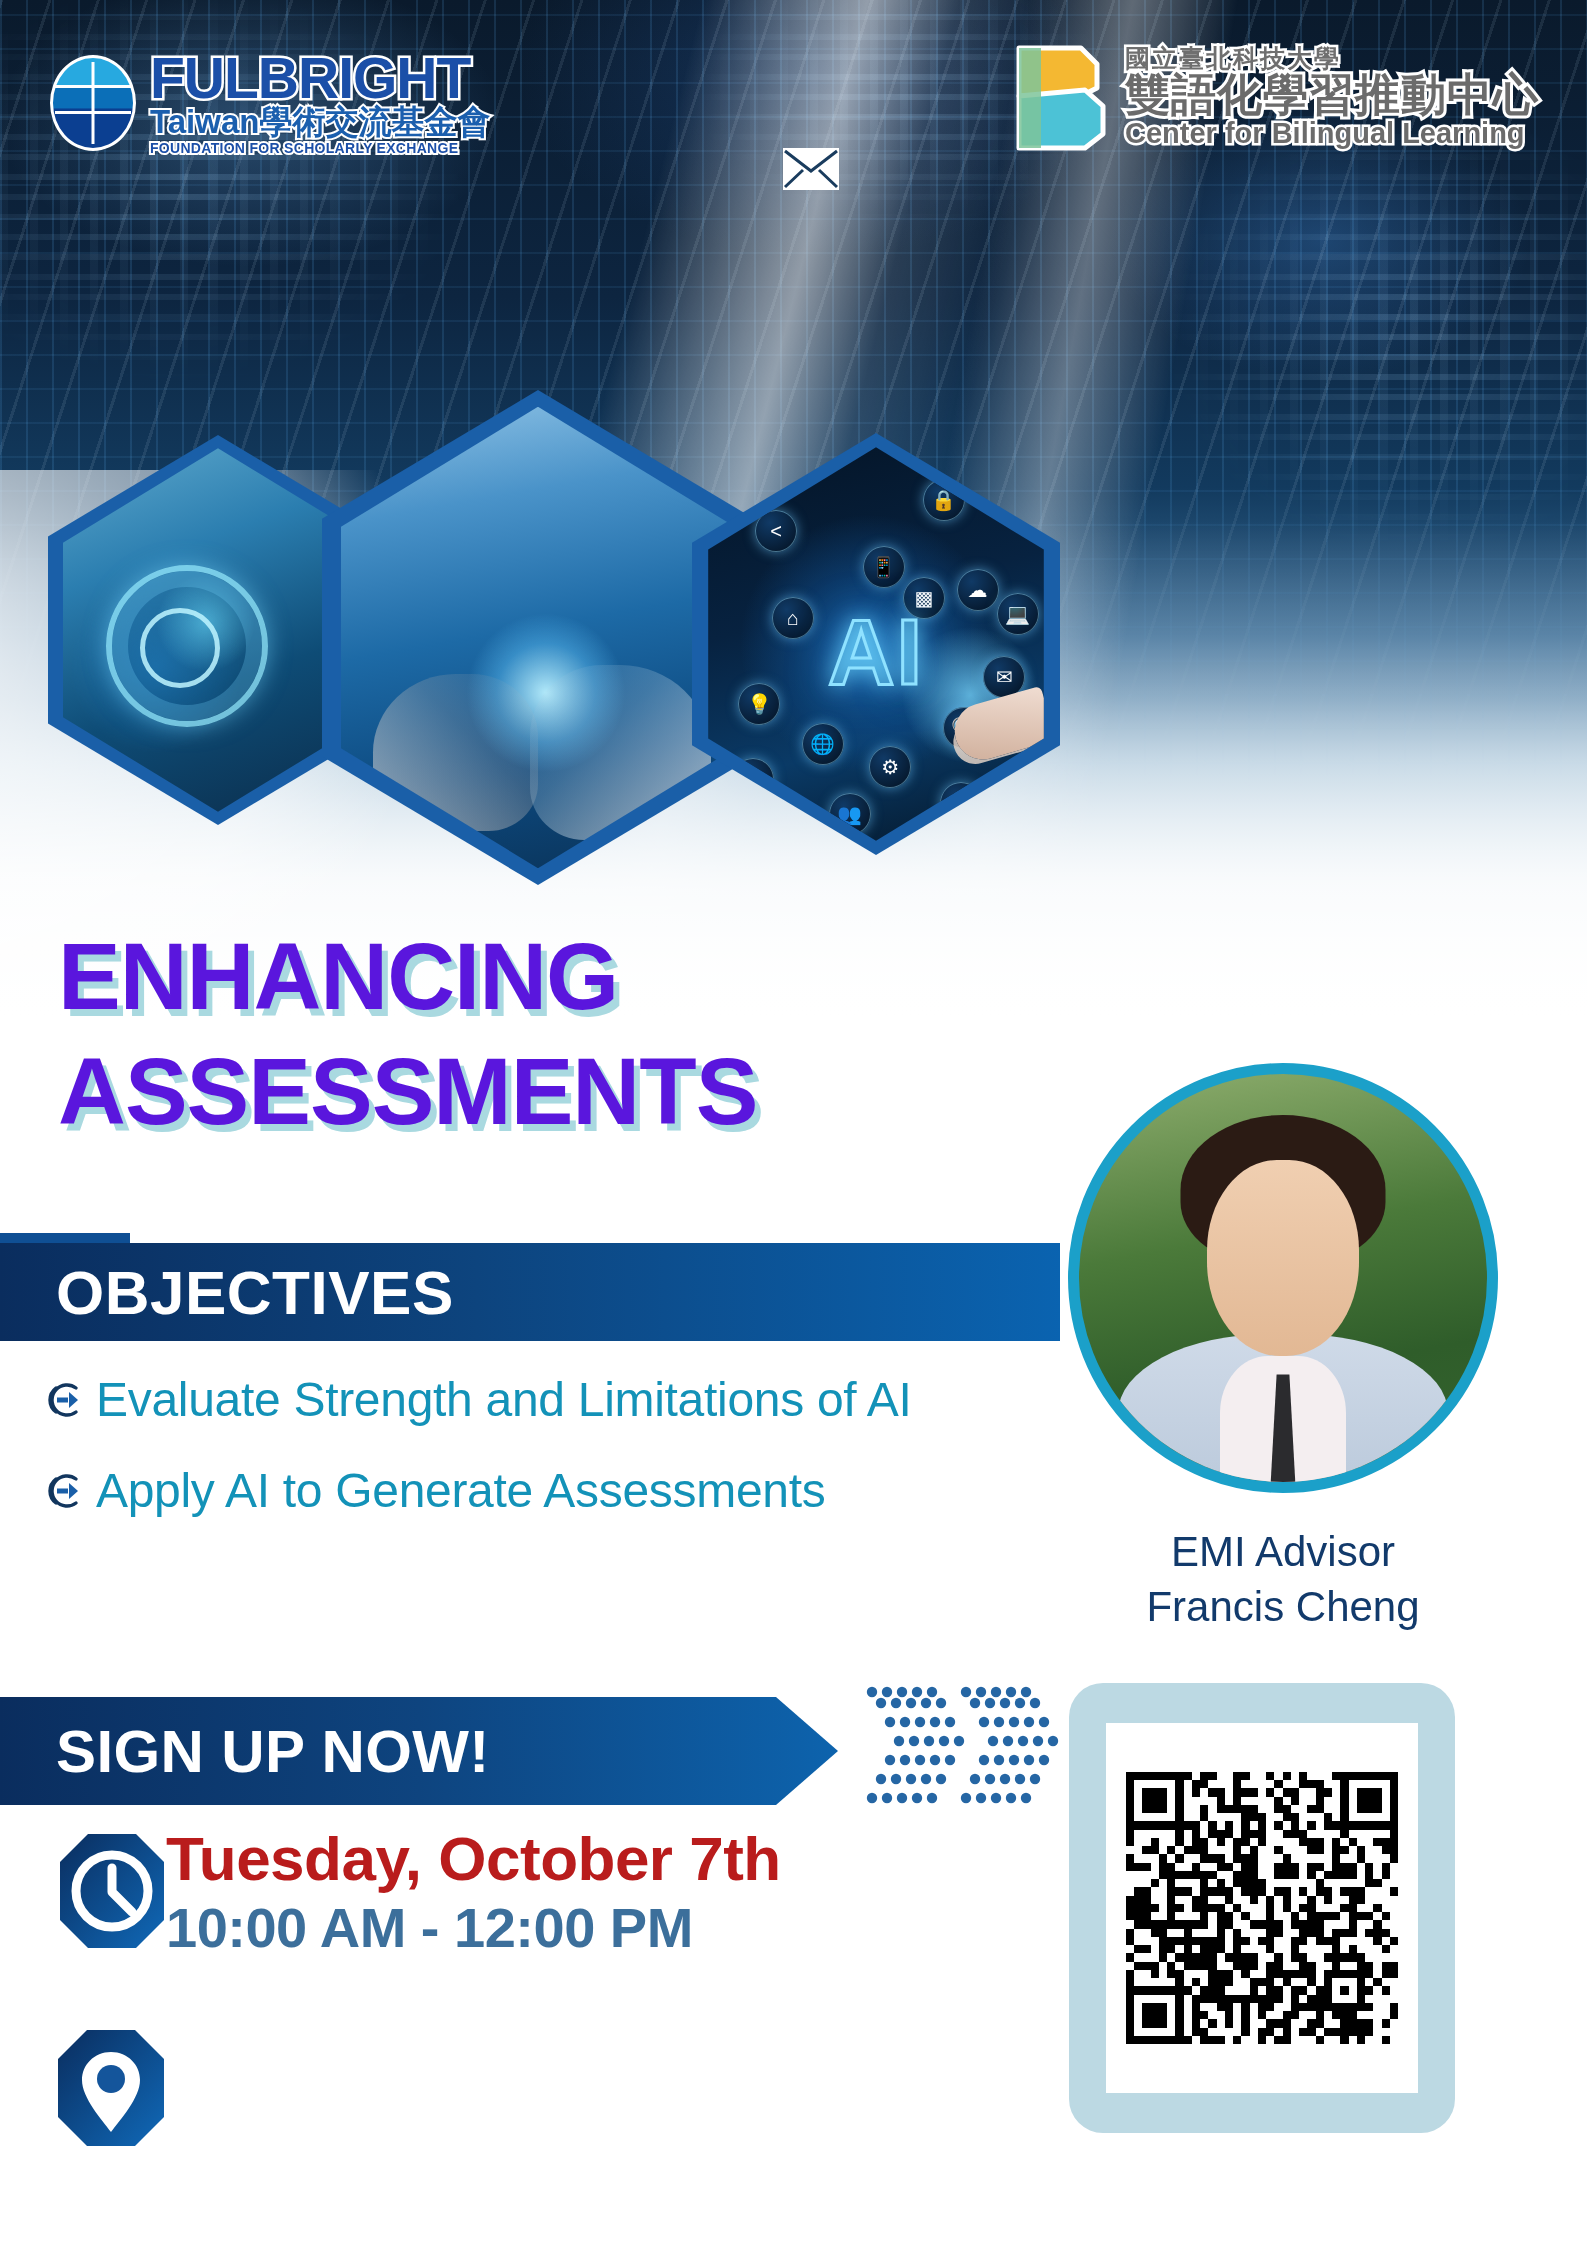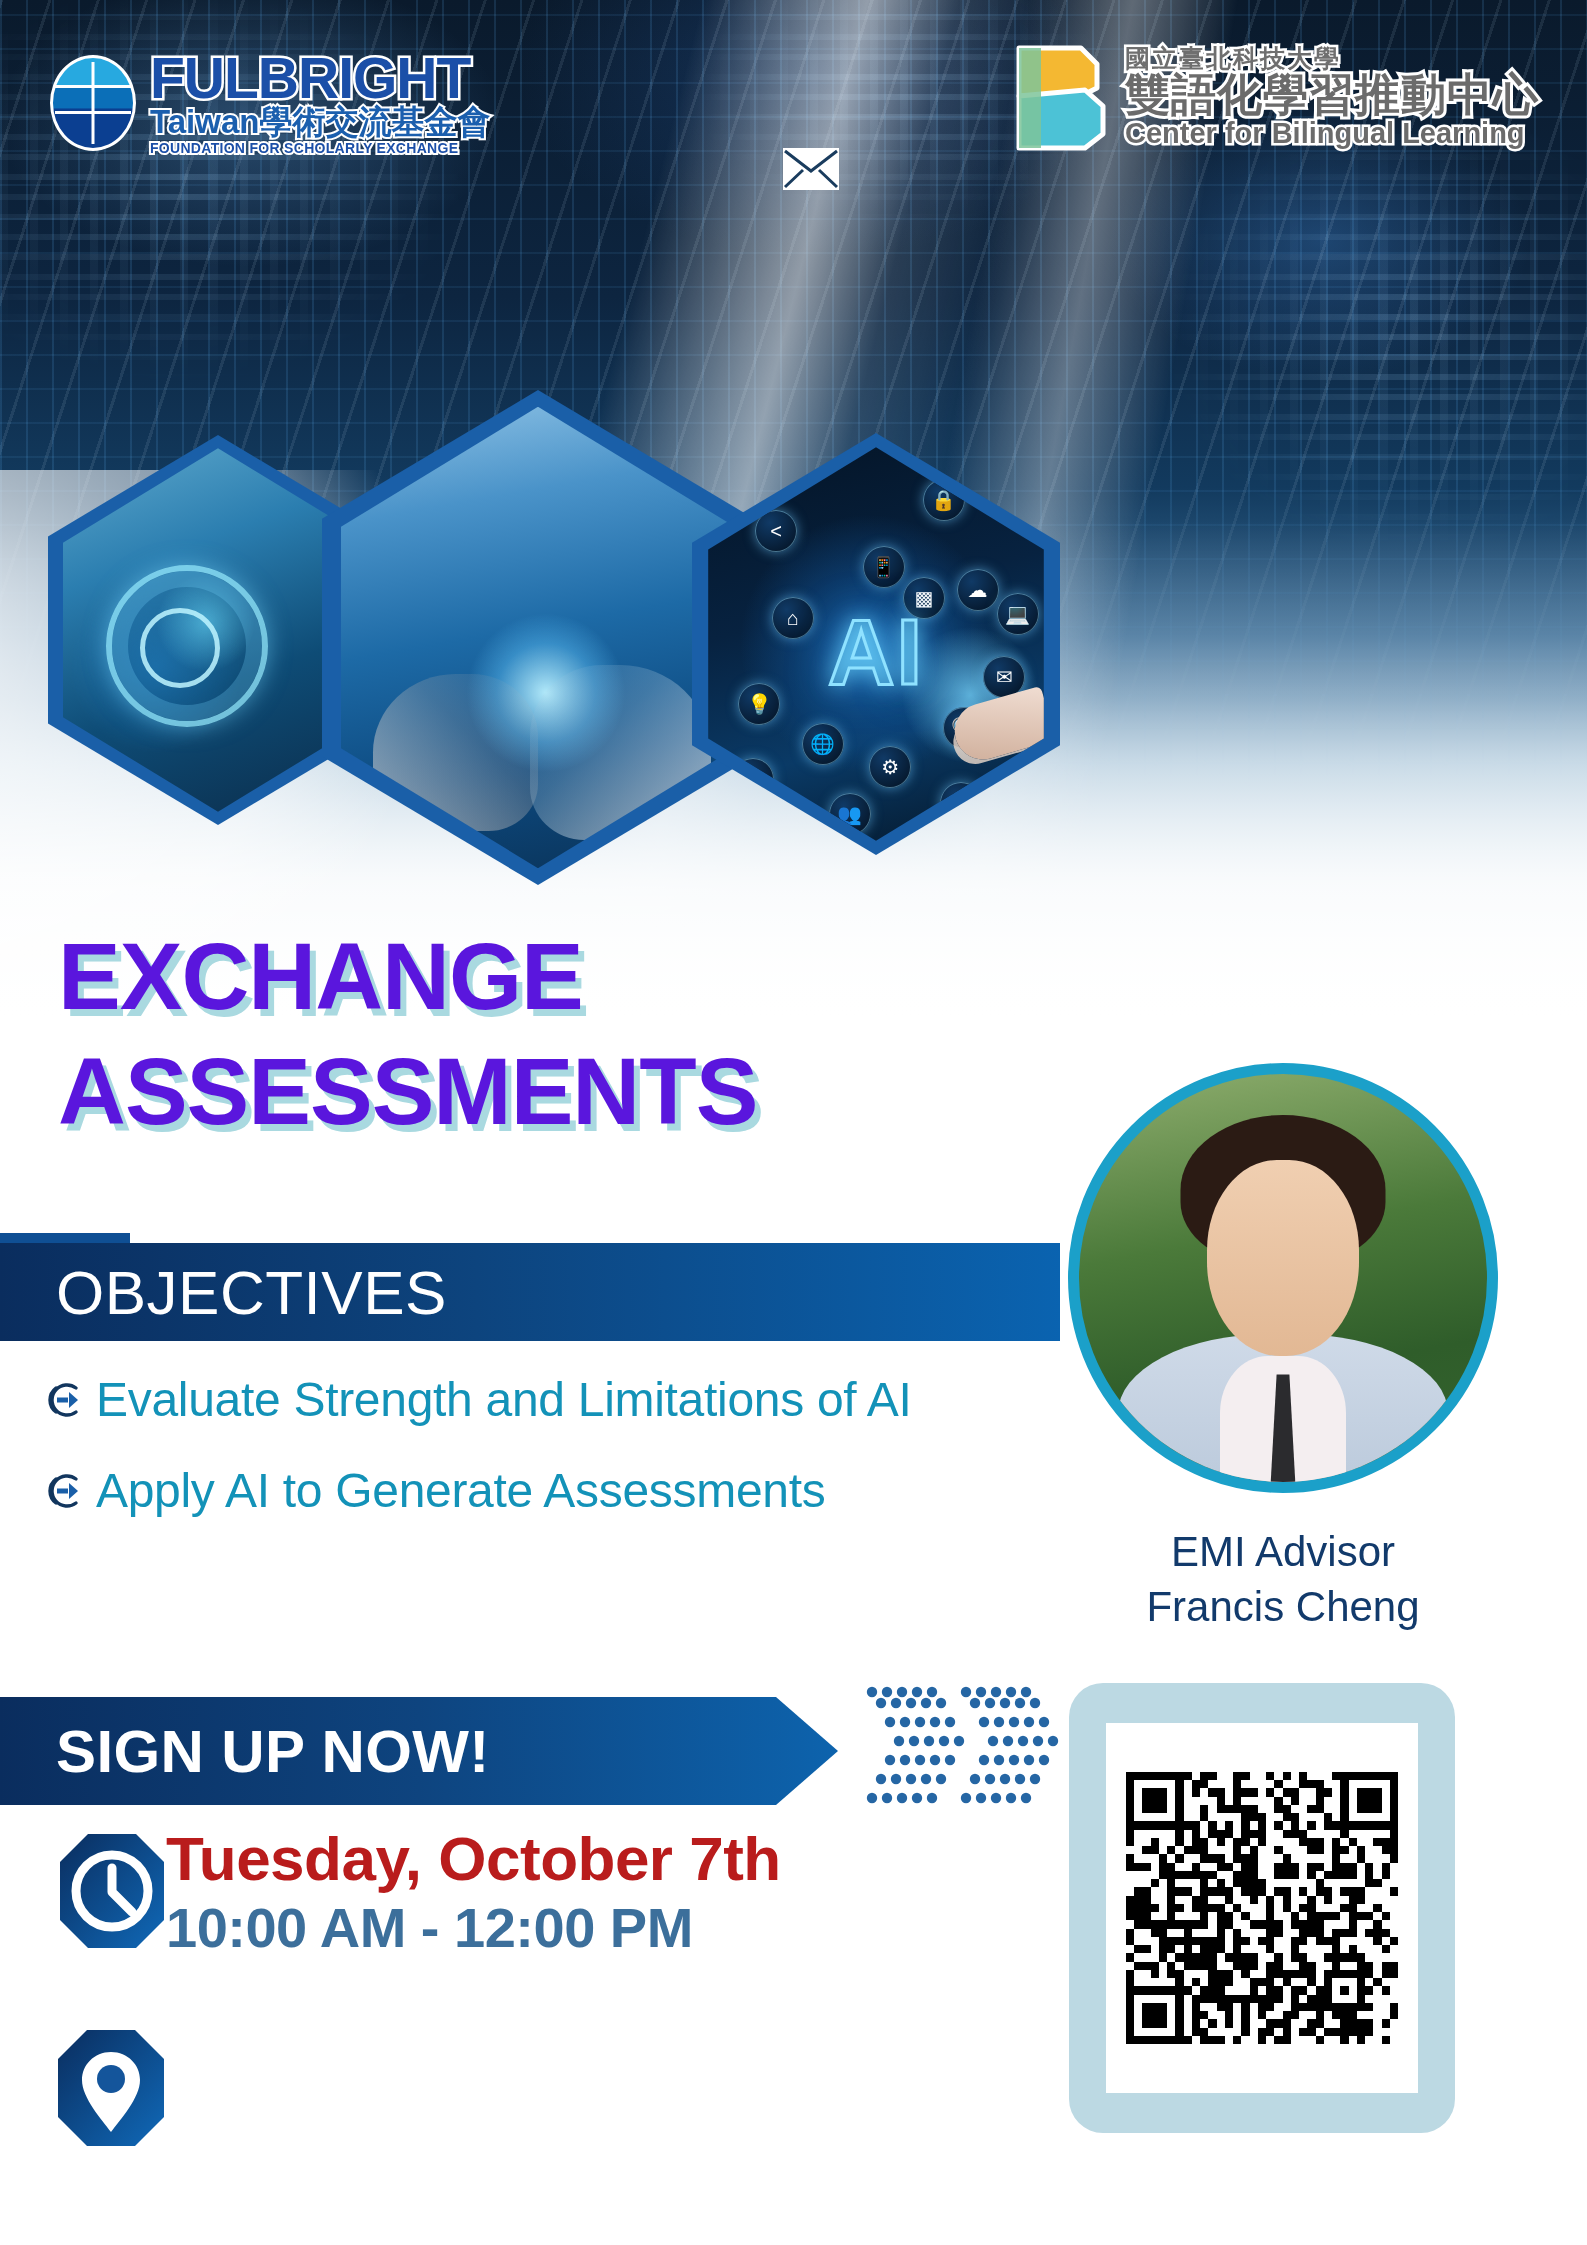--- a/index.html
+++ b/index.html
@@ -256,21 +256,21 @@
     color: #123a6b; font-weight: 400;
   }
 
   
   .obj-banner {
     position: absolute; left: 0; top: 1243px; width: 1060px; height: 98px;
     background: linear-gradient(90deg, #0a2d5e 0%, #0d447e 45%, #0a63b0 100%);
     display: flex; align-items: center;
   }
   .obj-banner-label {
-    margin-left: 56px; font-size: 62px; font-weight: 400; color: #fff; letter-spacing: .5px;
+    margin-left: 56px; font-size: 62px; font-weight: 700; color: #fff; letter-spacing: .5px;
   }
   .obj-list { position: absolute; left: 46px; top: 1372px; width: 1010px; }
   .obj-item {
     display: flex; align-items: center; gap: 10px; margin-bottom: 36px;
   }
   .obj-text { font-size: 48px; color: #1392b8; font-weight: 400; letter-spacing: -.3px; }
 
   
   .signup-banner {
     position: absolute; left: 0; top: 1697px; width: 838px; height: 108px;
@@ -380,21 +380,21 @@
           <div class="ai-ico" style="left:69%;  top:85%;">💬</div>
           <div class="ai-ico" style="left:36%;  top:88%;">👥</div>
           <div class="ai-word">AI</div>
           <div class="finger"></div>
         </div>
       </div>
     </div>
   </div>
 
   <div class="title">
-    <div>EXCHANGE ASSESSMENTS</div>
+    <div>ENHANCING ASSESSMENTS</div>
   </div>
 
   <div class="speaker-tab"></div>
 
   <div class="obj-banner">
     <div class="obj-banner-label">OBJECTIVES</div>
   </div>
 
   <div class="obj-list">
     <div class="obj-item">

